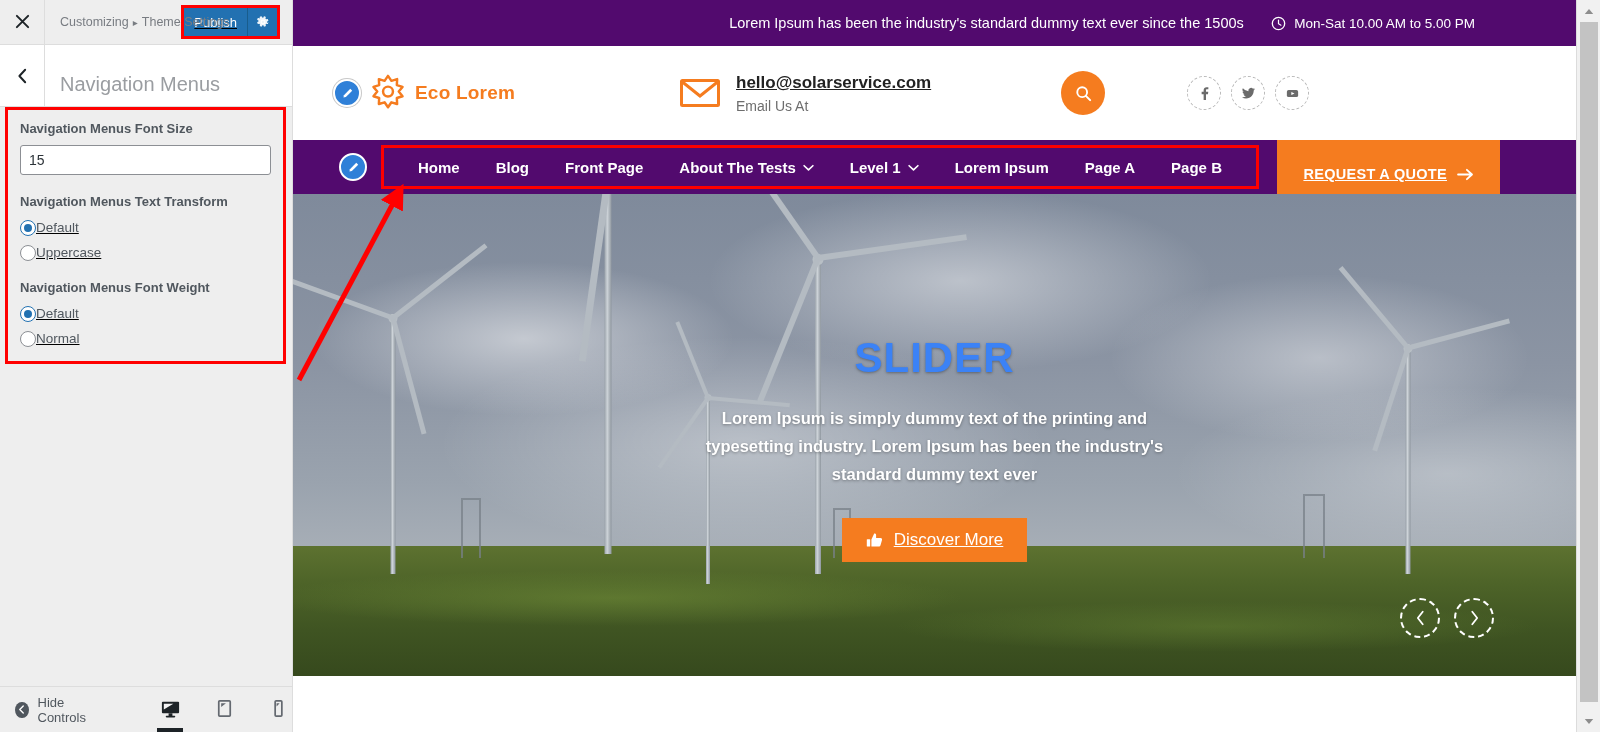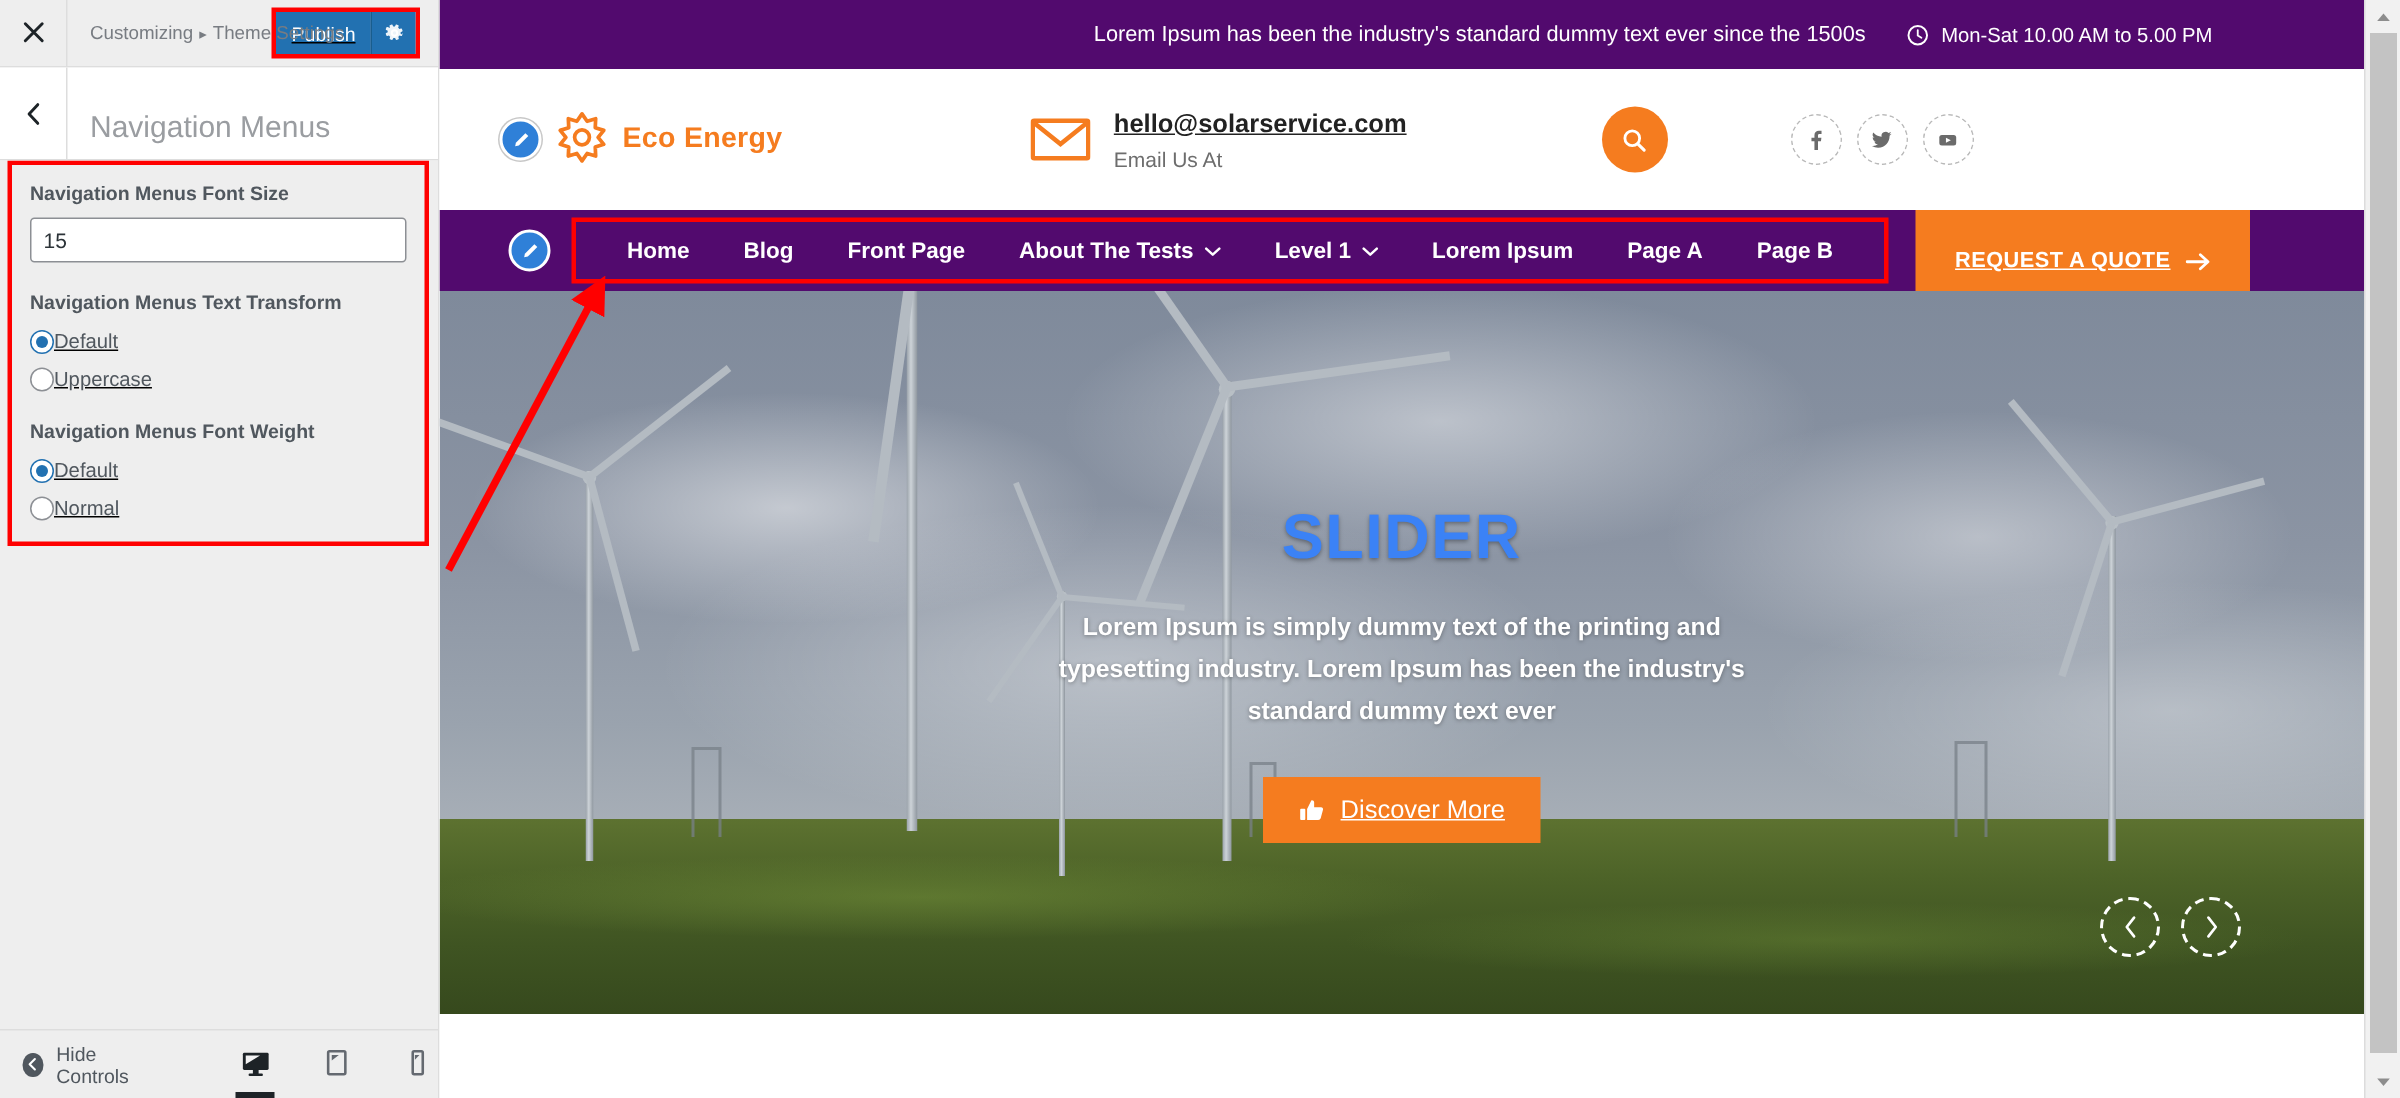--- a/index.html
+++ b/index.html
@@ -456,21 +456,21 @@
           <svg viewBox="0 0 16 16">
             <path d="M11.4 2.2 L13.8 4.6 L6 12.4 L3 13 L3.6 10 Z" fill="#ffffff"></path>
           </svg>
         </div>
         <div class="logo-sun">
           <svg viewBox="0 0 40 40">
             <path d="M20 2 L23.6 7.2 L29.6 5.4 L29.3 11.7 L35.3 13.6 L31.3 18.5 L35.3 23.4 L29.3 25.3 L29.6 31.6 L23.6 29.8 L20 35 L16.4 29.8 L10.4 31.6 L10.7 25.3 L4.7 23.4 L8.7 18.5 L4.7 13.6 L10.7 11.7 L10.4 5.4 L16.4 7.2 Z" fill="none" stroke="#f57c1f" stroke-width="2.6" stroke-linejoin="round"></path>
             <circle cx="20" cy="18.5" r="5.2" fill="none" stroke="#f57c1f" stroke-width="2.6"></circle>
           </svg>
         </div>
-        <div class="logo-text">Eco Energy</div>
+        <div class="logo-text">Eco Lorem</div>
       </div>
 
       <div class="contact-block email">
         <div class="contact-ic">
           <svg width="40" height="30" viewBox="0 0 40 30">
             <rect x="1.5" y="2.5" width="37" height="25" rx="1" fill="none" stroke="#f57c1f" stroke-width="3"></rect>
             <path d="M2.5 4 L20 18 L37.5 4" fill="none" stroke="#f57c1f" stroke-width="3" stroke-linecap="round"></path>
           </svg>
         </div>
         <div class="contact-text">

